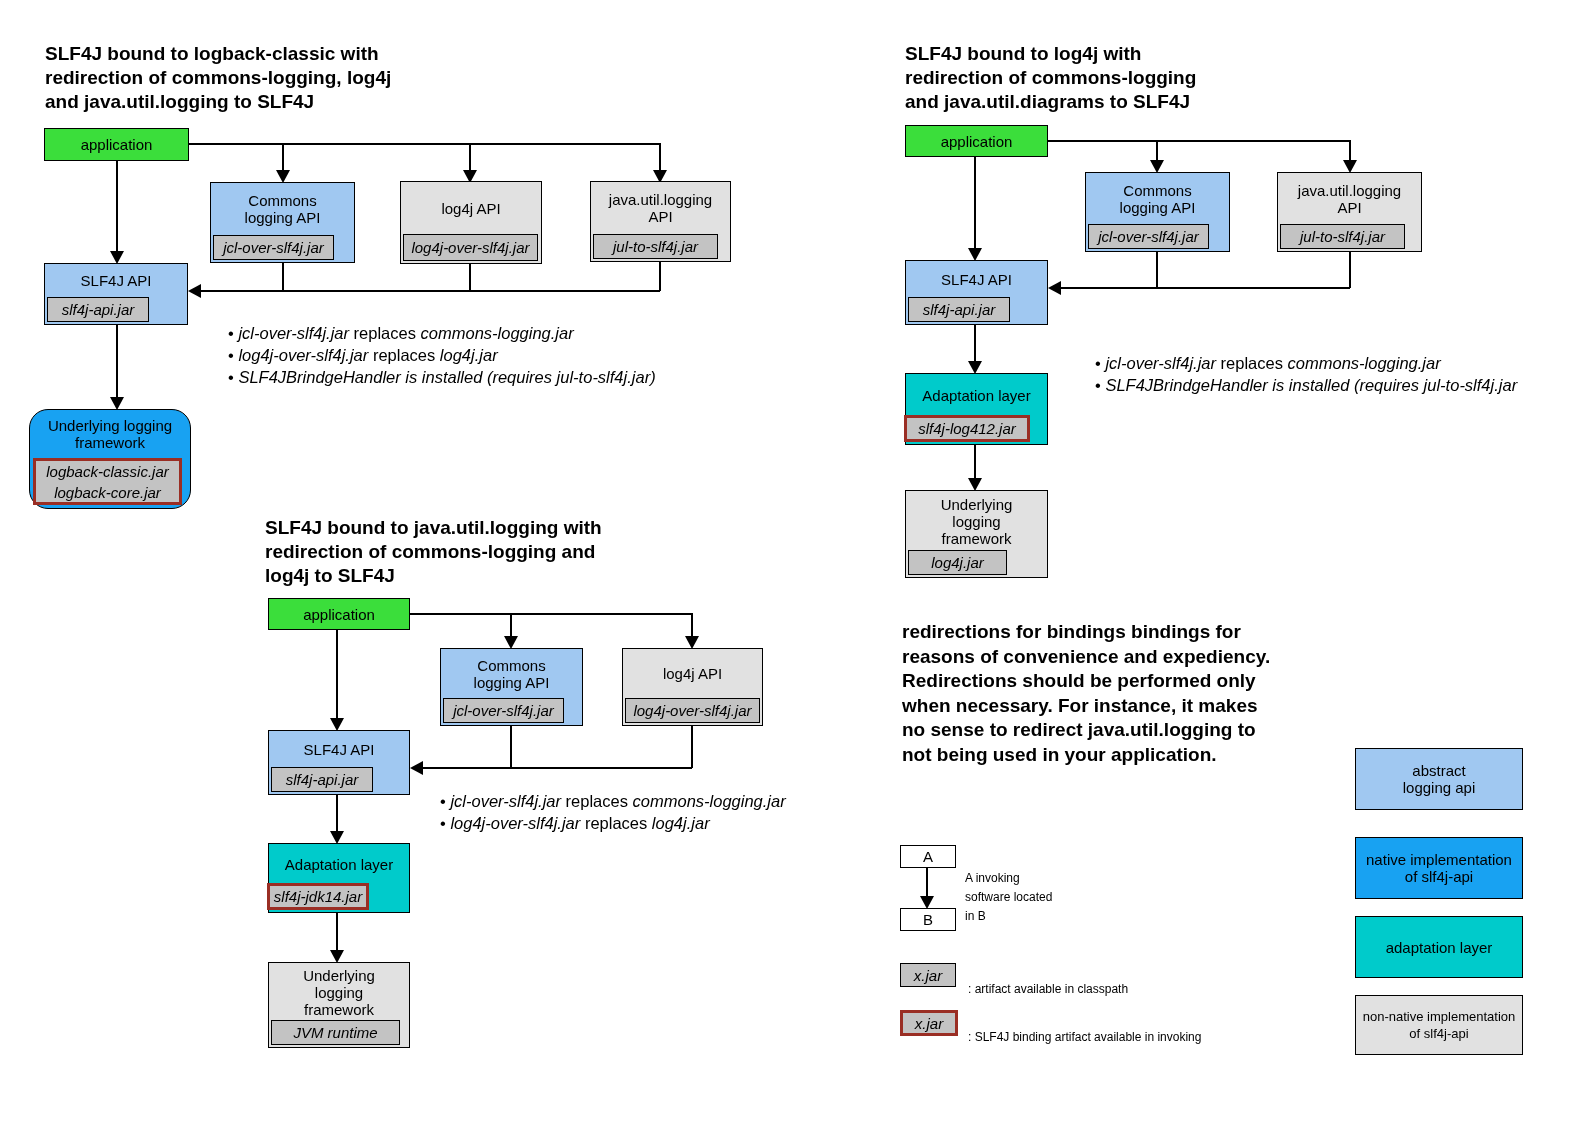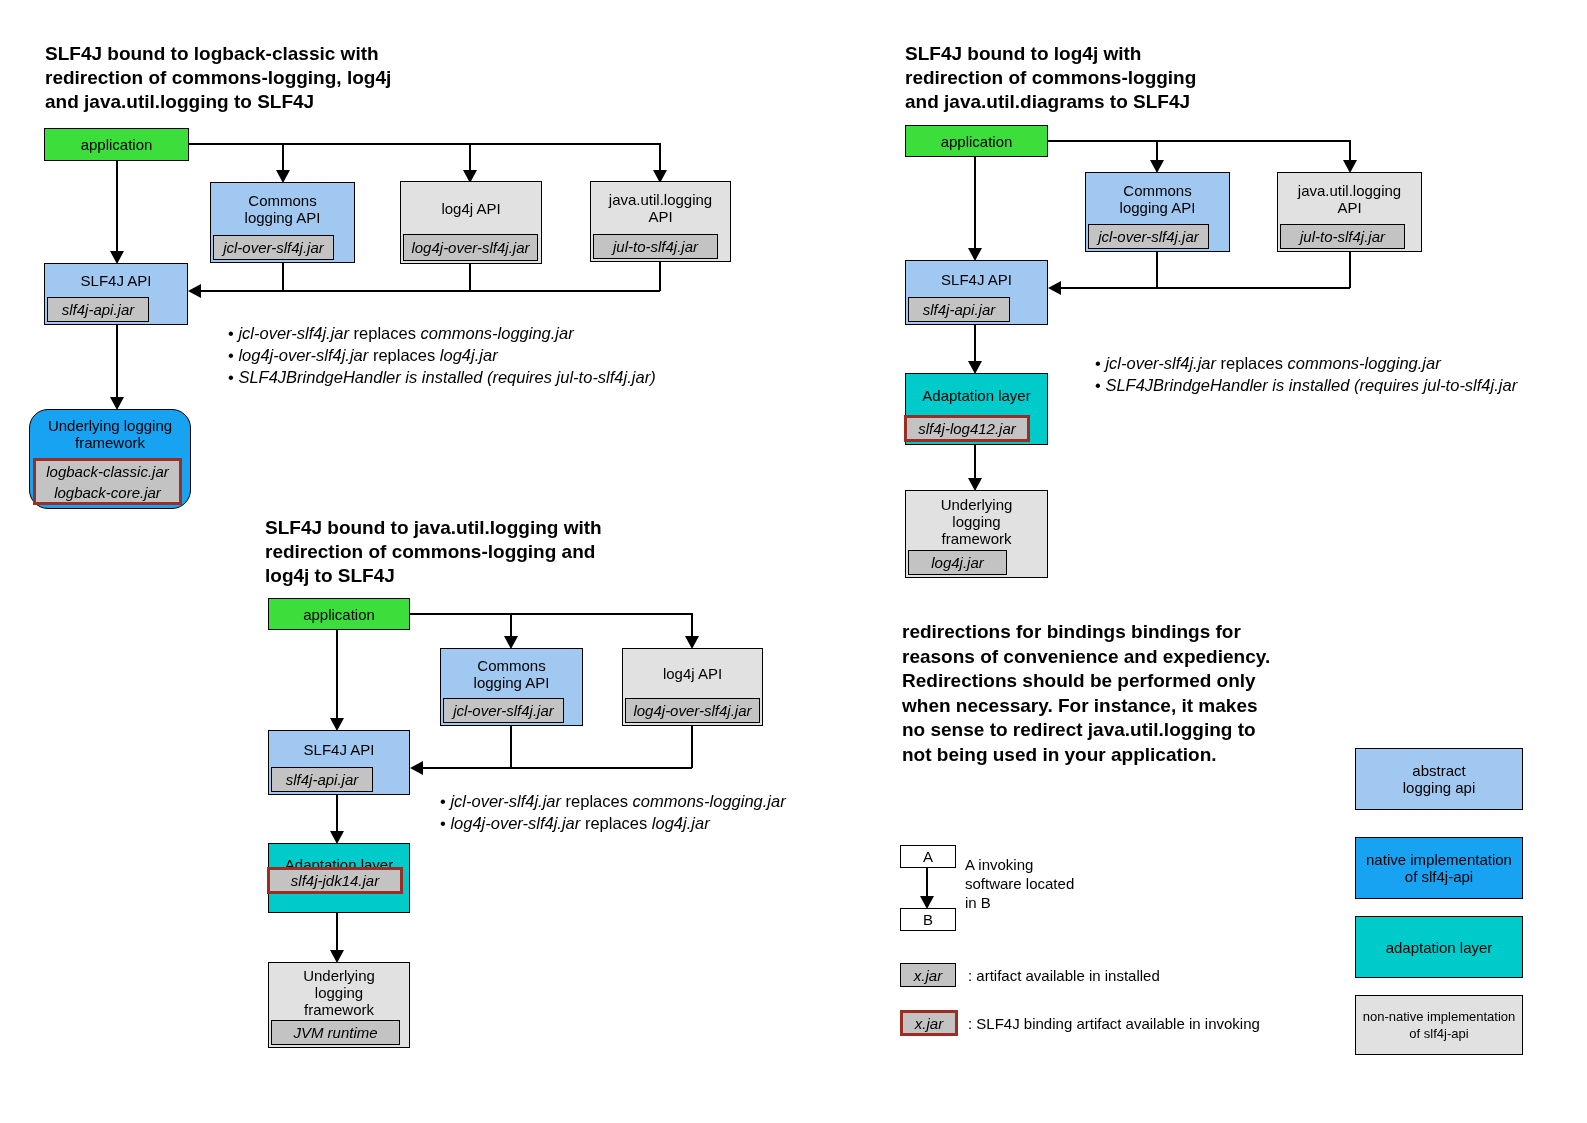--- a/index.html
+++ b/index.html
@@ -25,21 +25,21 @@
        white-space:pre-line;font-size:15px;line-height:21px;}
   .jar.binding{border:3px solid var(--binding-red);}
   .hl{position:absolute;height:2px;background:#000;}
   .vl{position:absolute;width:2px;background:#000;}
   .arrd{position:absolute;width:0;height:0;border-left:7px solid transparent;
         border-right:7px solid transparent;border-top:13px solid #000;}
   .arrl{position:absolute;width:0;height:0;border-top:7px solid transparent;
         border-bottom:7px solid transparent;border-right:13px solid #000;}
   .bullets{position:absolute;font-size:16.5px;line-height:22px;}
   .bullet{white-space:nowrap;}
-  .cap{position:absolute;font-size:15px;line-height:19px;white-space:pre-line;}
+  .cap{position:absolute;font-size:12px;line-height:19px;white-space:pre-line;margin-top:14px;}
   .it{font-style:italic;}
 </style>
 </head>
 <body>
 
 <div class="canvas">
 
   <div>
     <div class="title" style="left:45px;top:42px;width:430px;">SLF4J bound to logback-classic with
 redirection of commons-logging, log4j
@@ -204,21 +204,21 @@
     <div class="bullets" style="left:440px;top:790px;width:500px;">
       <div class="bullet"><span>• </span><span class="it">jcl-over-slf4j.jar</span><span> replaces </span><span class="it">commons-logging.jar</span></div>
       <div class="bullet"><span>• </span><span class="it">log4j-over-slf4j.jar</span><span> replaces </span><span class="it">log4j.jar</span></div>
     </div>
 
     <div class="vl" style="left:336px;top:795px;height:36px;"></div>
     <div class="arrd" style="left:330px;top:831px;"></div>
 
     <div class="box teal" style="left:268px;top:843px;width:142px;height:70px;">
       <div class="lbl" style="bottom:28px;">Adaptation layer</div>
-      <div class="jar binding" style="left:-2px;bottom:18px;width:136px;height:27px;">slf4j-jdk14.jar</div>
+      <div class="jar binding" style="left:-2px;bottom:2px;width:102px;height:27px;">slf4j-jdk14.jar</div>
     </div>
 
     <div class="vl" style="left:336px;top:913px;height:37px;"></div>
     <div class="arrd" style="left:330px;top:950px;"></div>
 
     <div class="box lightgray" style="left:268px;top:962px;width:142px;height:86px;">
       <div class="lbl" style="bottom:26px;">Underlying
 logging
 framework</div>
       <div class="jar" style="left:2px;bottom:2px;width:129px;height:25px;">JVM runtime</div>
@@ -241,21 +241,21 @@
     <div class="vl" style="left:926px;top:868px;height:28px;"></div>
     <div class="arrd" style="left:920px;top:896px;"></div>
     <div class="box white" style="left:900px;top:908px;width:56px;height:23px;">
       <div class="lbl">B</div>
     </div>
     <div class="cap" style="left:965px;top:855px;">A invoking
 software located
 in B</div>
 
     <div class="jar" style="left:900px;top:963px;width:56px;height:24px;">x.jar</div>
-    <div class="cap" style="left:968px;top:966px;">: artifact available in installed</div>
+    <div class="cap" style="left:968px;top:966px;">: artifact available in classpath</div>
 
     <div class="jar binding" style="left:900px;top:1010px;width:58px;height:26px;">x.jar</div>
     <div class="cap" style="left:968px;top:1014px;">: SLF4J binding artifact available in invoking</div>
 
     <div class="box lightblue" style="left:1355px;top:748px;width:168px;height:62px;">
       <div class="lbl">abstract
 logging api</div>
     </div>
     <div class="box brightblue" style="left:1355px;top:837px;width:168px;height:62px;">
       <div class="lbl">native implementation

